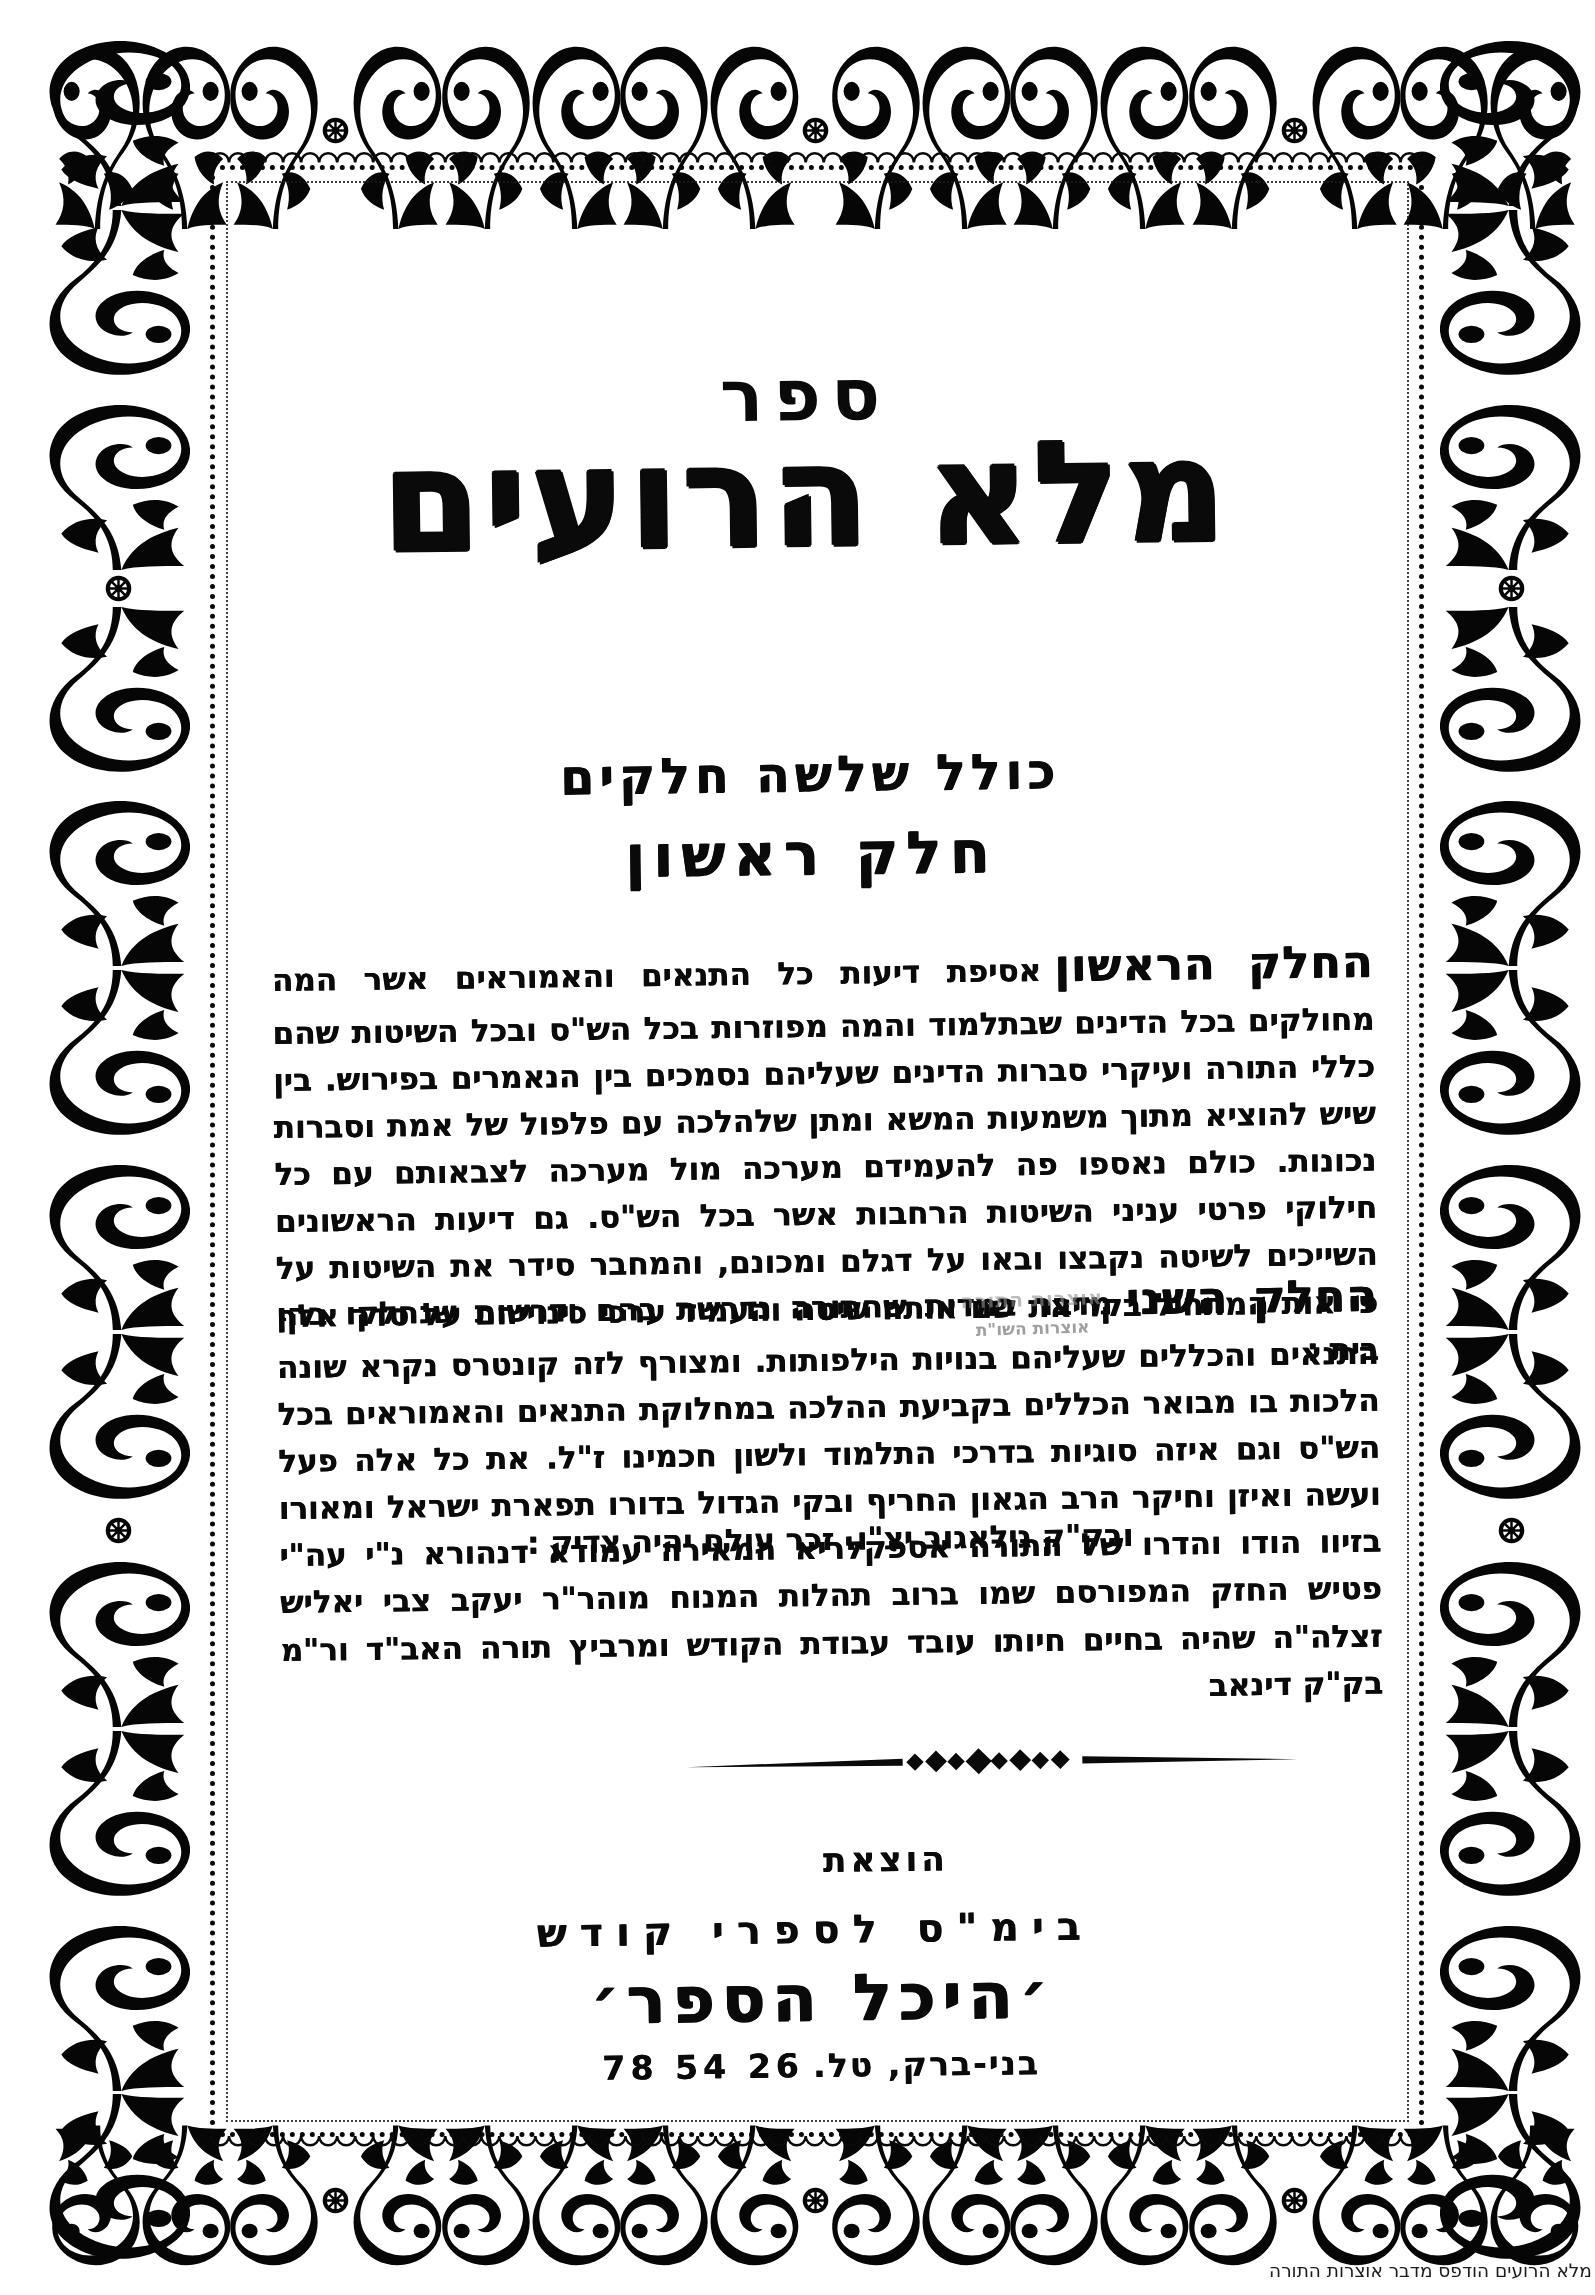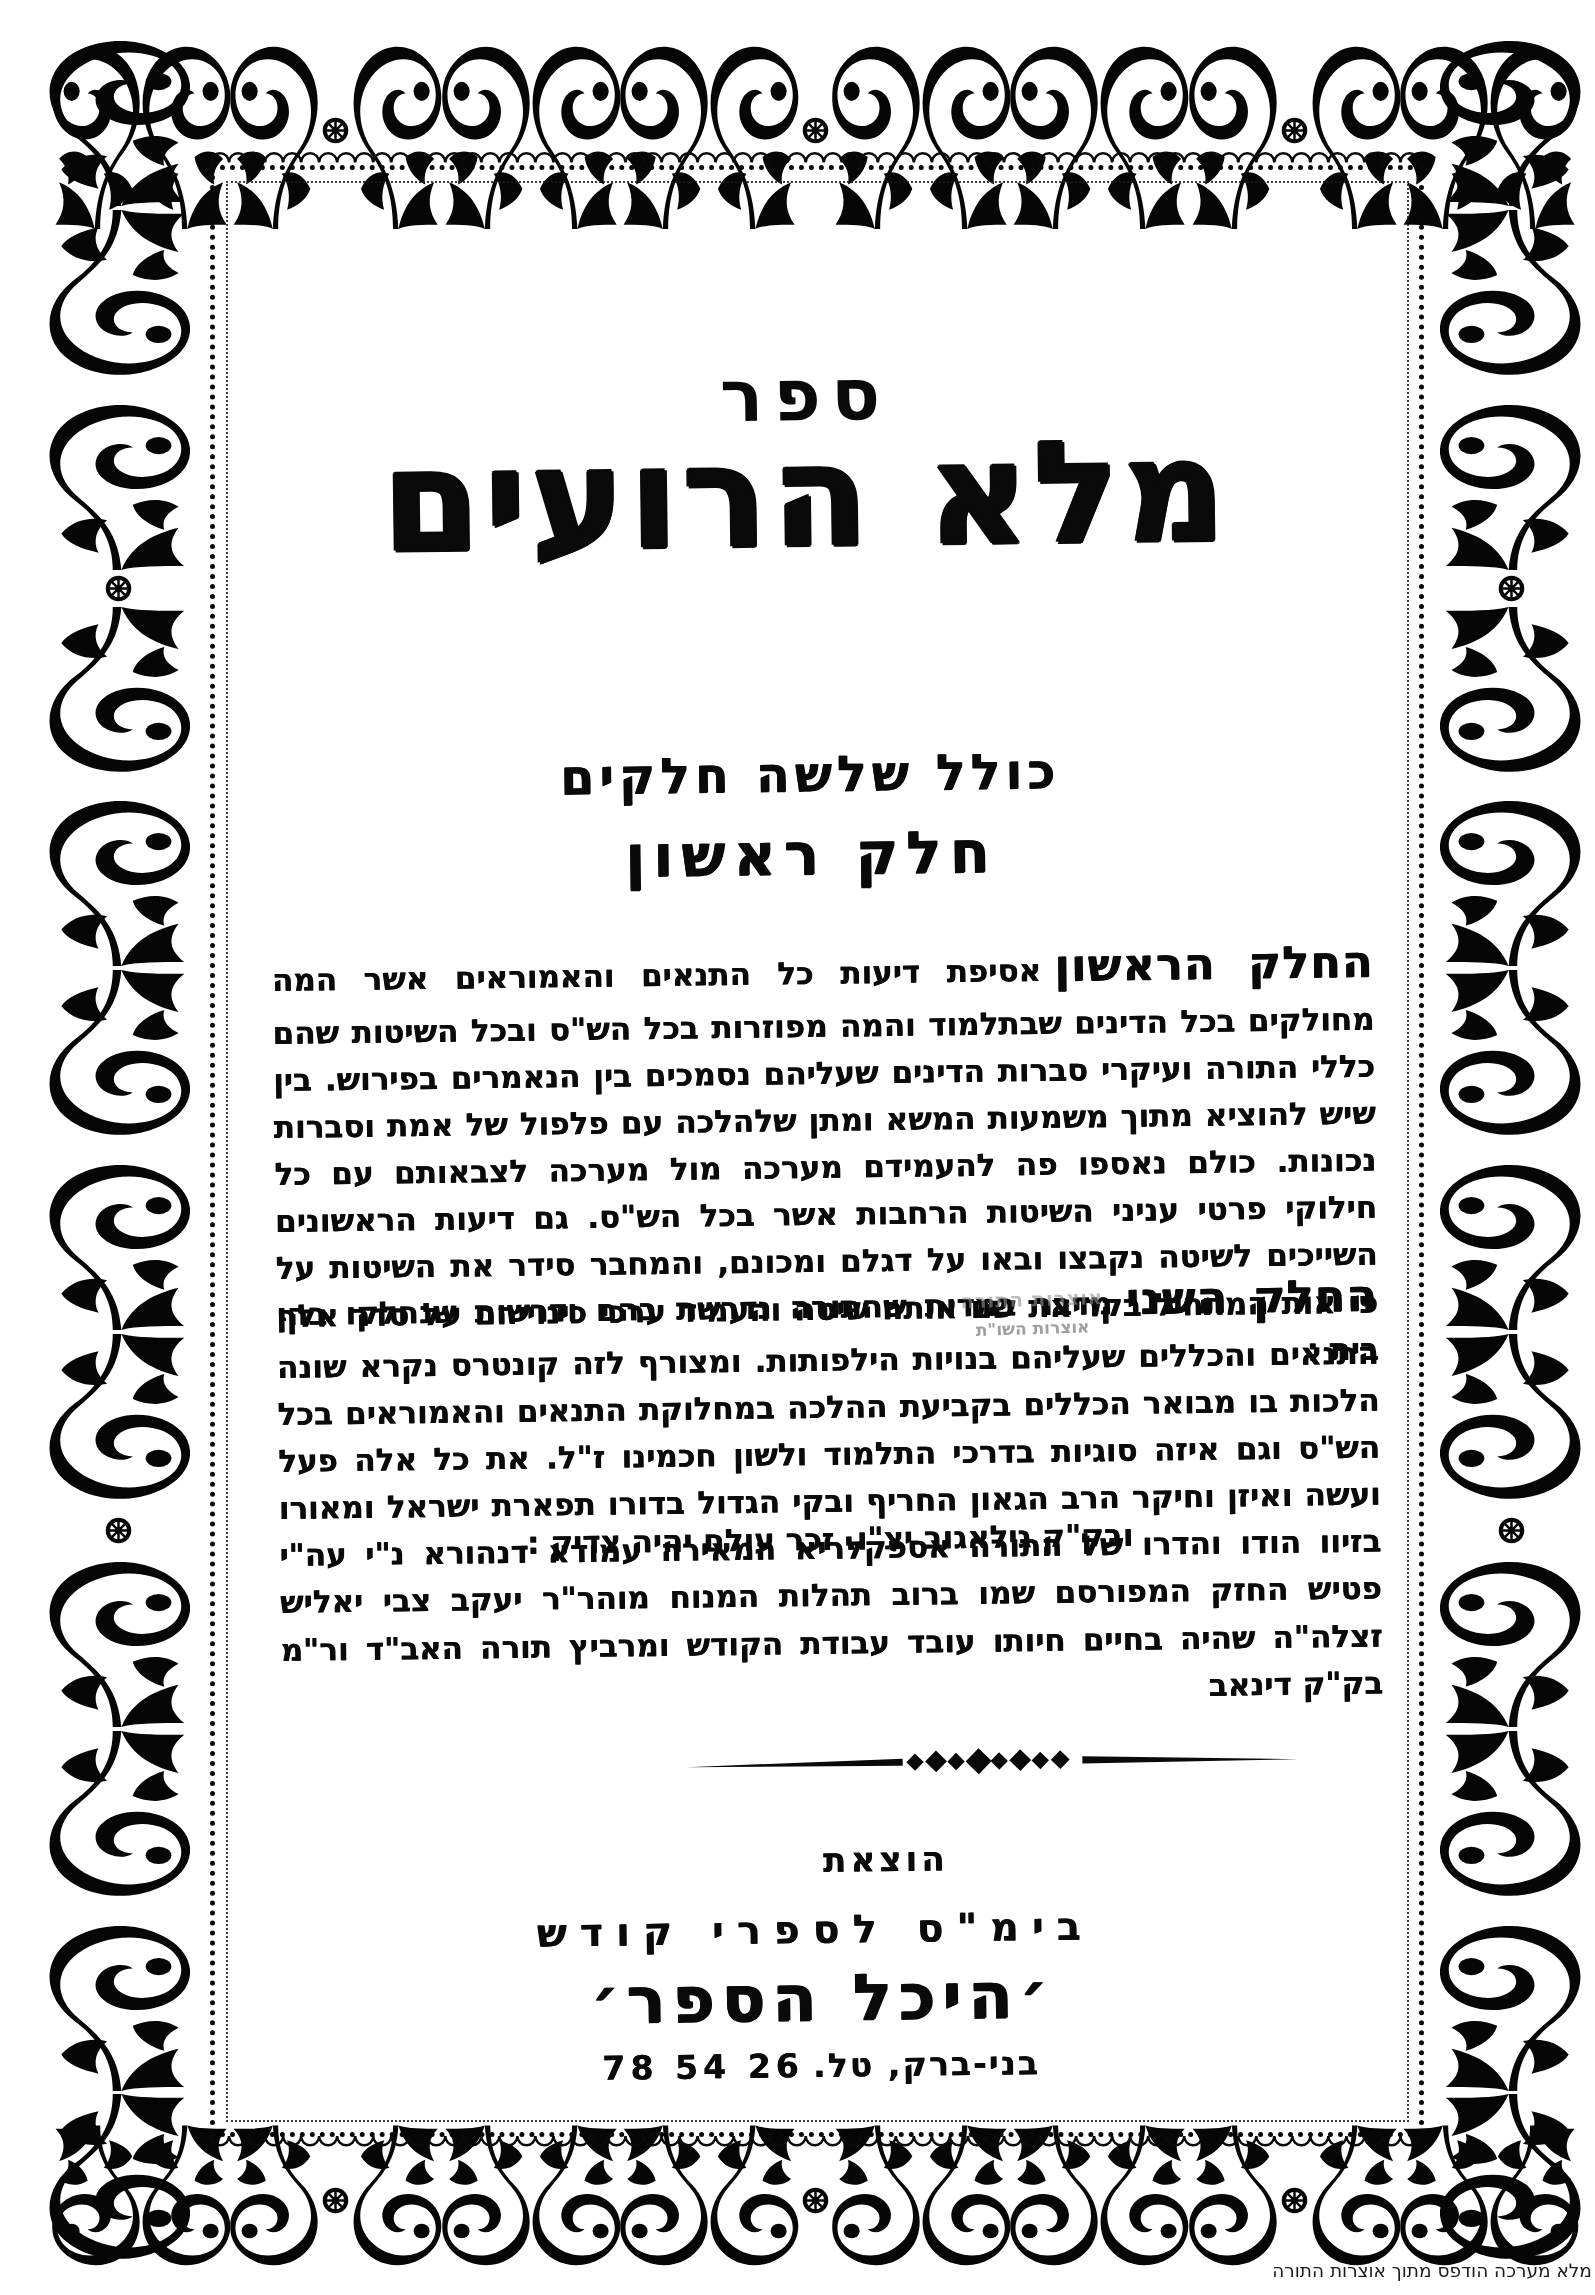--- a/index.html
+++ b/index.html
@@ -341,16 +341,16 @@
       </svg>
     </div>
 
     <div class="pub-label">הוצאת</div>
     <div class="pub-type">בימ"ס לספרי קודש</div>
     <div class="pub-name">׳היכל הספר׳</div>
     <div class="pub-addr"><span>בני-ברק, טל.</span><span class="phone">78 54 26</span></div>
 
   </div>
 
-  <div class="caption">מלא מערכה הודפס מתוך אוצרות התורה</div>
+  <div class="caption">מלא הרועים הודפס מדבר אוצרות התורה</div>
 
 </div>
 
 
 </body></html>

